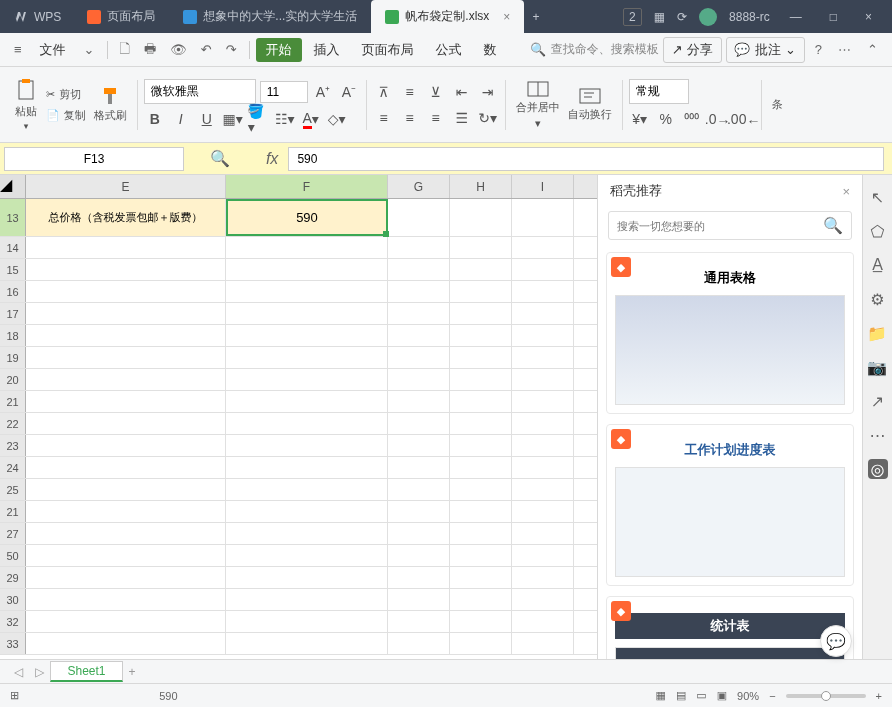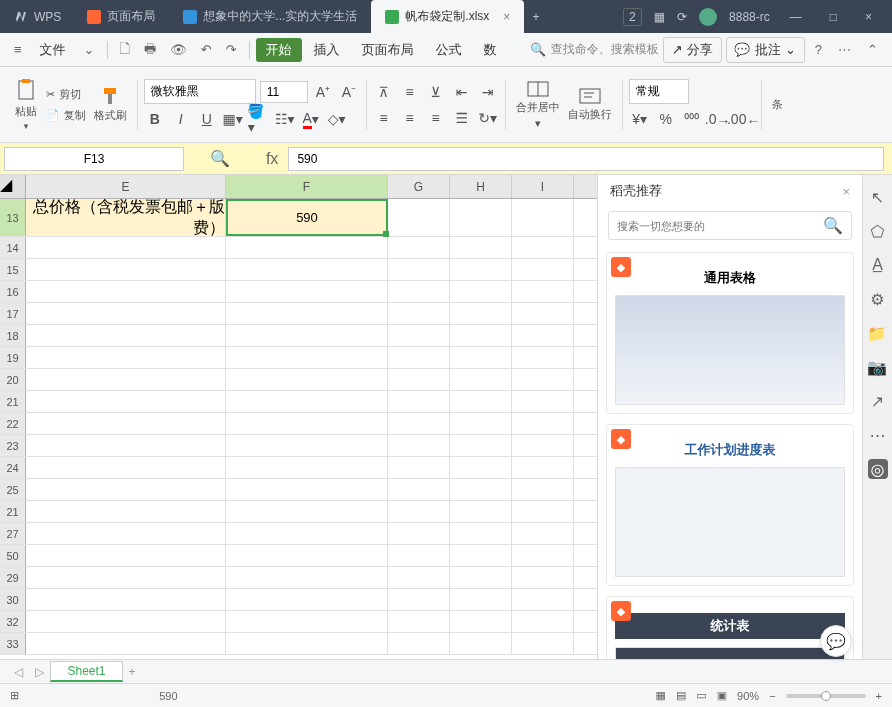--- a/index.html
+++ b/index.html
@@ -27,34 +27,34 @@
     .ribbon-sep { width: 1px; height: 50px; background: #d8d8d8; margin: 0 6px; }
     .big-btn { display: flex; flex-direction: column; align-items: center; gap: 2px; font-size: 11px; color: #555; cursor: pointer; padding: 4px; }
     .small-btn { display: flex; align-items: center; gap: 4px; font-size: 11px; color: #555; cursor: pointer; padding: 2px 4px; }
     .font-select { border: 1px solid #ccc; background: #fff; padding: 3px 6px; font-size: 12px; width: 112px; }
     .size-select { border: 1px solid #ccc; background: #fff; padding: 3px 6px; font-size: 12px; width: 48px; }
     .fmt-select { border: 1px solid #ccc; background: #fff; padding: 3px 6px; font-size: 12px; width: 60px; }
     .icon-btn { width: 22px; height: 22px; display: flex; align-items: center; justify-content: center; cursor: pointer; color: #555; font-size: 14px; }
     
     .namebox-row { height: 32px; display: flex; align-items: center; border-bottom: 1px solid #d8d8d8; background: #fef9c3; }
     .namebox { width: 180px; border: 1px solid #ccc; background: #fff; padding: 4px 8px; font-size: 12px; text-align: center; margin-left: 4px; }
-    .fx-label { padding: 0 10px; color: #666; }
+    .fx-label { padding: 0 10px; color: #666; font-style: italic; }
     .formula-bar { flex: 1; border: 1px solid #ccc; background: #fff; padding: 4px 8px; font-size: 12px; margin-right: 8px; }
     
     .main-area { display: flex; height: calc(707px - 33px - 34px - 76px - 32px - 24px - 24px); }
     .sheet-area { flex: 1; background: #fff; overflow: hidden; position: relative; }
     .col-headers { display: flex; height: 24px; background: #e8e8e8; border-bottom: 1px solid #b0b0b0; }
     .corner { width: 26px; border-right: 1px solid #b0b0b0; background: #e0e0e0; }
     .col-h { border-right: 1px solid #ccc; display: flex; align-items: center; justify-content: center; font-size: 12px; color: #555; }
     .row { display: flex; height: 22px; border-bottom: 1px solid #e0e0e0; }
     .row-h { width: 26px; background: #e8e8e8; border-right: 1px solid #b0b0b0; display: flex; align-items: center; justify-content: center; font-size: 11px; color: #555; }
     .cell { border-right: 1px solid #e0e0e0; display: flex; align-items: center; justify-content: center; font-size: 12px; }
     .row13 { height: 38px; }
     .row13 .row-h { background: #c8e6b0; }
-    .cell-e13 { background: #fff2cc; font-size: 16px; text-align: right; }
+    .cell-e13 { background: #fff2cc; font-size: 11px; }
     .cell-f13 { background: #fff2cc; border: 2px solid #3ba854; position: relative; font-size: 13px; }
     .cell-f13::after { content: ''; position: absolute; right: -3px; bottom: -3px; width: 6px; height: 6px; background: #3ba854; }
     
     .side-panel { width: 265px; background: #fff; border-left: 1px solid #d8d8d8; display: flex; flex-direction: column; }
     .side-header { height: 32px; display: flex; align-items: center; justify-content: space-between; padding: 0 12px; font-size: 13px; color: #333; }
     .side-search { margin: 4px 10px; border: 1px solid #ddd; border-radius: 3px; padding: 4px 8px; display: flex; align-items: center; }
     .side-search input { border: none; outline: none; flex: 1; font-size: 11px; }
     .side-templates { flex: 1; overflow-y: auto; padding: 8px; }
     .template-card { border: 1px solid #e8e8e8; border-radius: 4px; margin-bottom: 10px; padding: 8px; position: relative; }
     .template-icon { position: absolute; top: 4px; left: 4px; width: 20px; height: 20px; background: #ff6633; border-radius: 3px; display: flex; align-items: center; justify-content: center; color: #fff; font-size: 11px; }

